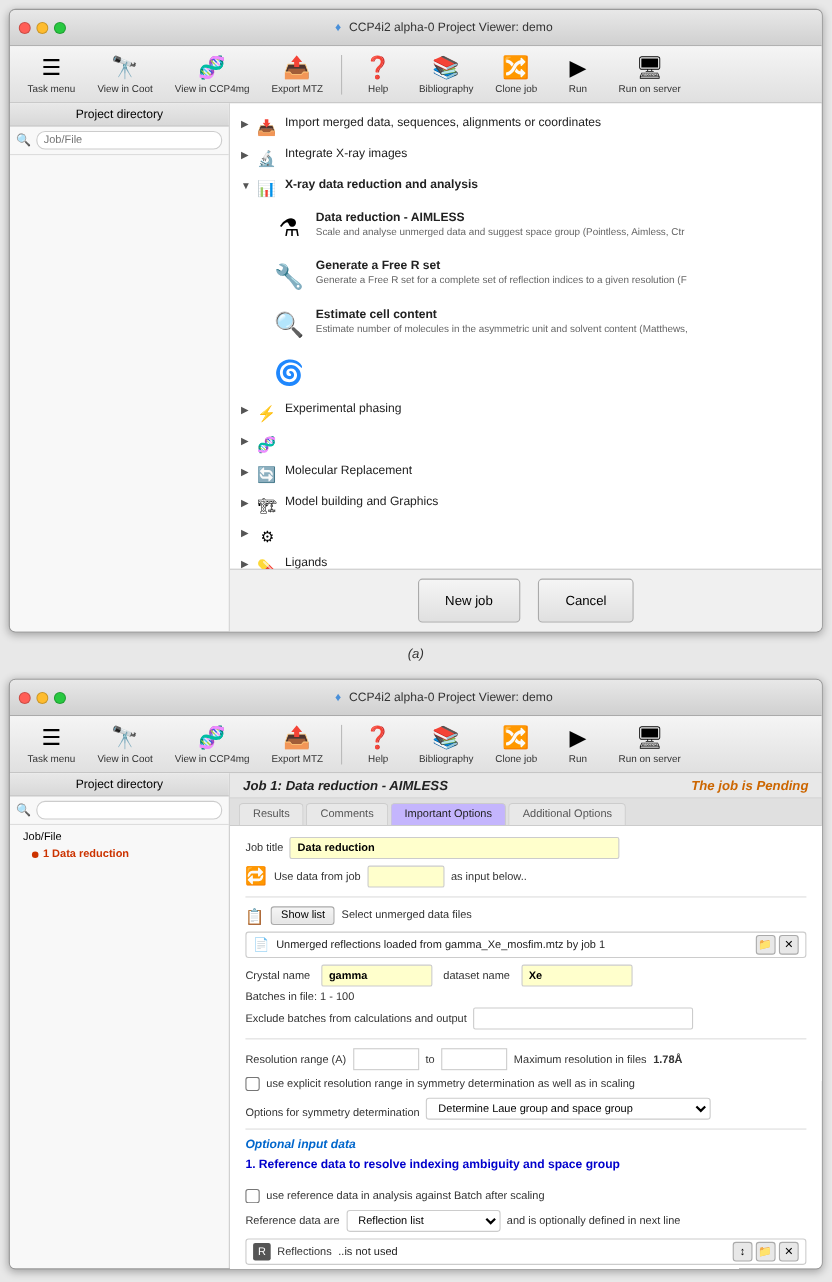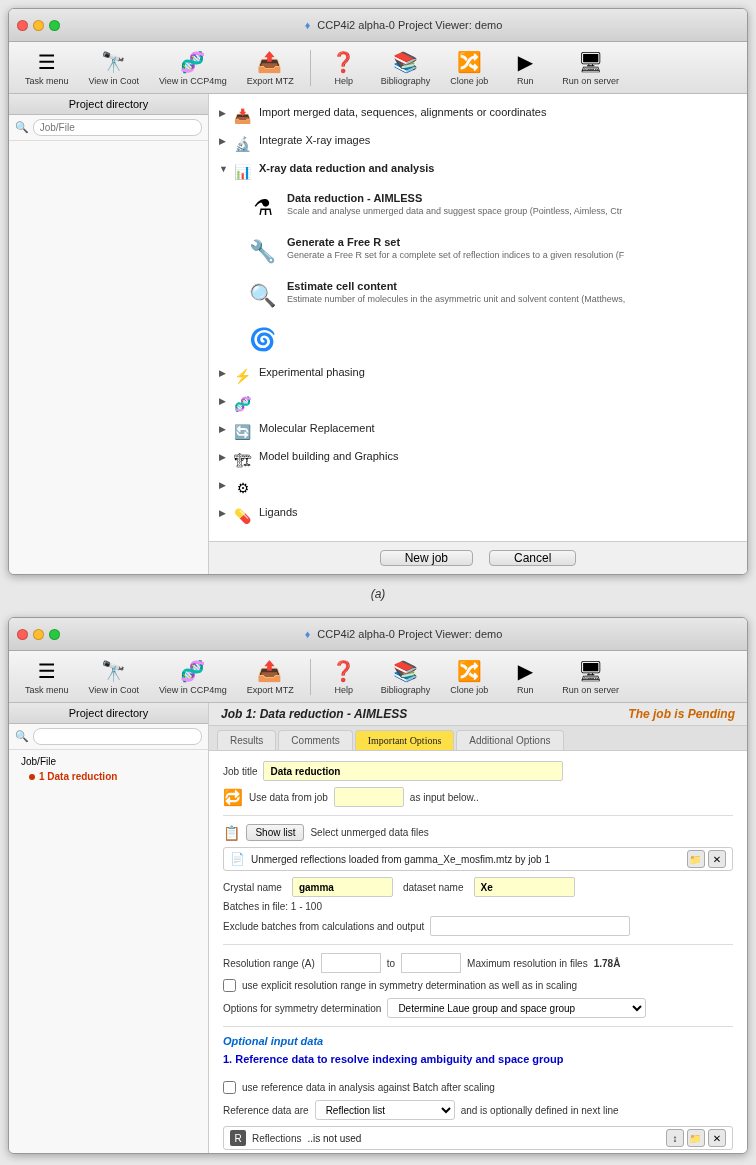--- a/index.html
+++ b/index.html
@@ -215,21 +215,21 @@
     
     .bottom-bar {
       border-top: 1px solid #ccc;
       padding: 8px 16px;
       display: flex;
       justify-content: center;
       gap: 16px;
       background: #f0f0f0;
     }
     .btn {
-      padding: 0 24px;
+      padding: 12px 24px;
       border-radius: 4px;
       border: 1px solid #aaa;
       background: linear-gradient(to bottom, #f5f5f5, #e0e0e0);
       font-size: 12px;
       cursor: pointer;
       text-align: center;
     }
 
     
     .caption {
@@ -284,24 +284,23 @@
       padding: 4px 12px;
       font-size: 10px;
       cursor: pointer;
       border-radius: 4px 4px 0 0;
       border: 1px solid #ccc;
       border-bottom: none;
       background: #e8e8e8;
       color: #555;
     }
     .tab.active {
-      background: #fde047;
+      background: #c4b5fd;
       color: #222;
       font-weight: 500;
-      font-family: Liberation Serif, serif;
     }
 
     
     .form-panel {
       background: white;
       padding: 10px 14px;
       overflow-y: auto;
     }
     .form-row {
       display: flex;
@@ -410,21 +409,21 @@
     }
 
     .checkbox-row {
       display: flex;
       align-items: center;
       gap: 6px;
       margin-bottom: 6px;
     }
     .dropdown-row {
       display: flex;
-      align-items: center;
+      align-items: flex-end;
       gap: 6px;
       margin-bottom: 6px;
     }
     .dropdown {
       border: 1px solid #ccc;
       background: white;
       padding: 2px 6px;
       font-size: 10px;
       border-radius: 3px;
       height: 20px;

